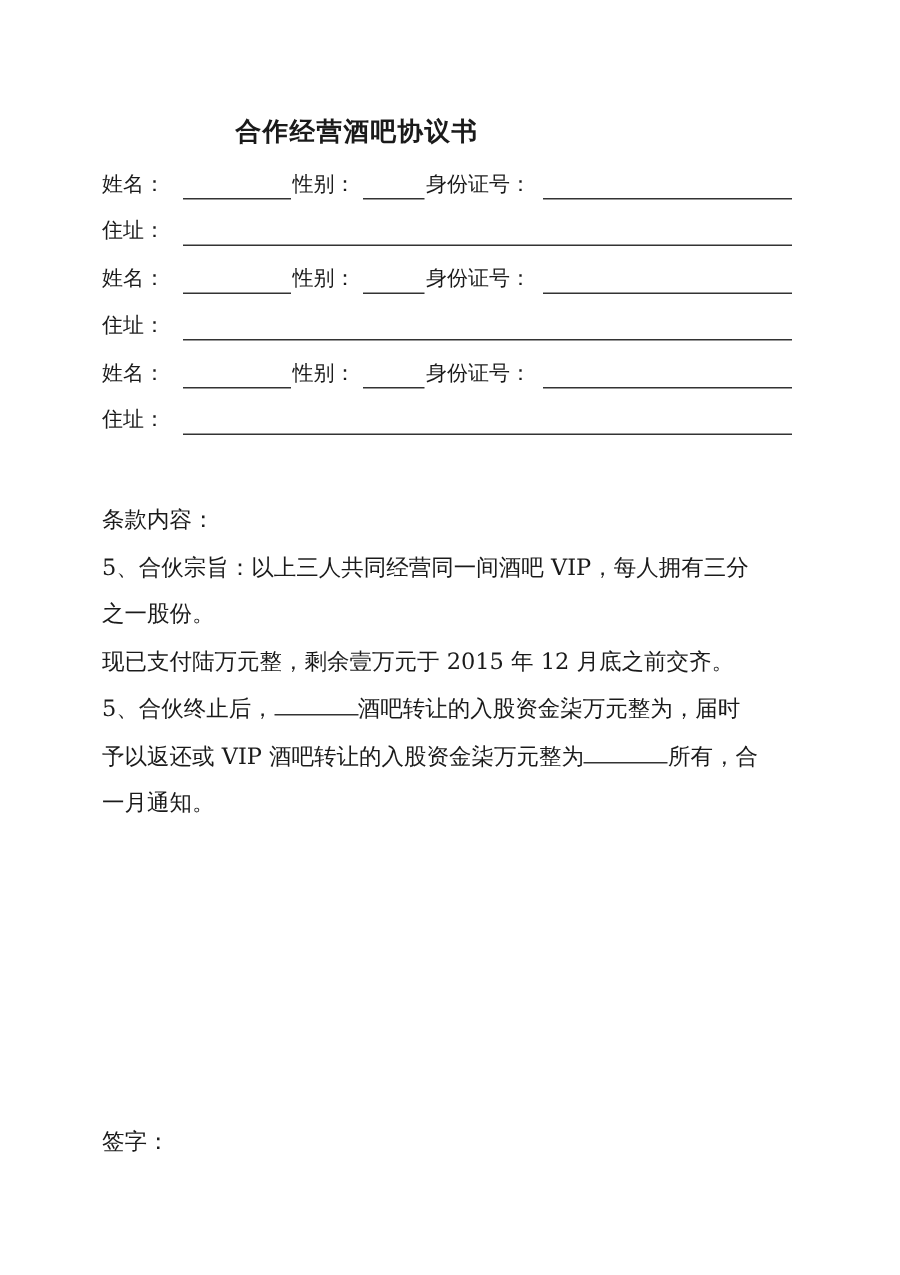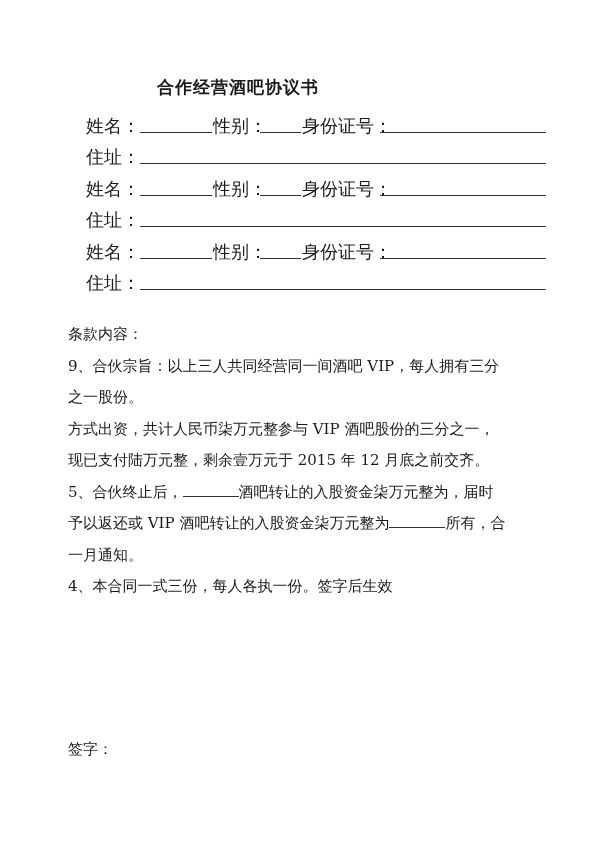--- a/index.html
+++ b/index.html
@@ -1,23 +1,23 @@
 <!DOCTYPE html>
 <html><head>
 <meta charset="utf-8">
 <style>
   html, body { margin: 0; padding: 0; background: #ffffff; }
   body { width: 600px; height: 850px; position: relative; overflow: hidden;
          font-family: "DejaVu Serif", "Liberation Serif", serif; color: #1a1a1a; }
   .title { position: absolute; top: 76px; left: 0; width: 476px; text-align: center;
            font-size: 17px; font-weight: bold; letter-spacing: 1px; }
-  .row { position: absolute; left: 86px; width: 462px; height: 22px; font-size: 18px; }
+  .row { position: absolute; left: 68px; width: 462px; height: 22px; font-size: 14px; }
   .row span { position: absolute; top: 0; white-space: nowrap; }
   .line { position: absolute; top: 18px; height: 0; border-bottom: 1px solid #333; }
-  .para { position: absolute; left: 68px; width: 470px; font-size: 15px; line-height: 31.5px; white-space: nowrap; }
+  .para { position: absolute; left: 68px; width: 470px; font-size: 15px; line-height: 31.5px; white-space: nowrap; margin-top: 12px; }
   .blank { display: inline-block; width: 56px; border-bottom: 1px solid #333; height: 15px; vertical-align: baseline; }
 </style>
 </head>
 <body>
 
 <div class="title">合作经营酒吧协议书</div>
 
 <div class="row" style="top:114px;">
   <span style="left:0;">姓名：</span>
   <div class="line" style="left:54px;width:72px;"></div>
@@ -52,27 +52,25 @@
   <span style="left:216px;">身份证号：</span>
   <div class="line" style="left:294px;width:166px;"></div>
 </div>
 <div class="row" style="top:271px;">
   <span style="left:0;">住址：</span>
   <div class="line" style="left:54px;width:406px;"></div>
 </div>
 
 <div class="para" style="top:319px;">
   <div>条款内容：</div>
-  <div>9、合伙宗旨：以上三人共同经营同一间酒吧 VIP，每人拥有三分</div>
+  <div>5、合伙宗旨：以上三人共同经营同一间酒吧 VIP，每人拥有三分</div>
   <div>之一股份。</div>
-  <div>方式出资，共计人民币柒万元整参与 VIP 酒吧股份的三分之一，</div>
   <div>现已支付陆万元整，剩余壹万元于 2015 年 12 月底之前交齐。</div>
   <div>
     <span>5、合伙终止后，</span><span class="blank"></span><span>酒吧转让的入股资金柒万元整为，届时</span>
   </div>
   <div>
     <span>予以返还或 VIP 酒吧转让的入股资金柒万元整为</span><span class="blank"></span><span>所有，合</span>
   </div>
   <div>一月通知。</div>
-  <div>4、本合同一式三份，每人各执一份。签字后生效</div>
 </div>
 
 <div class="para" style="top:734px;">签字：</div>
 
 </body></html>

